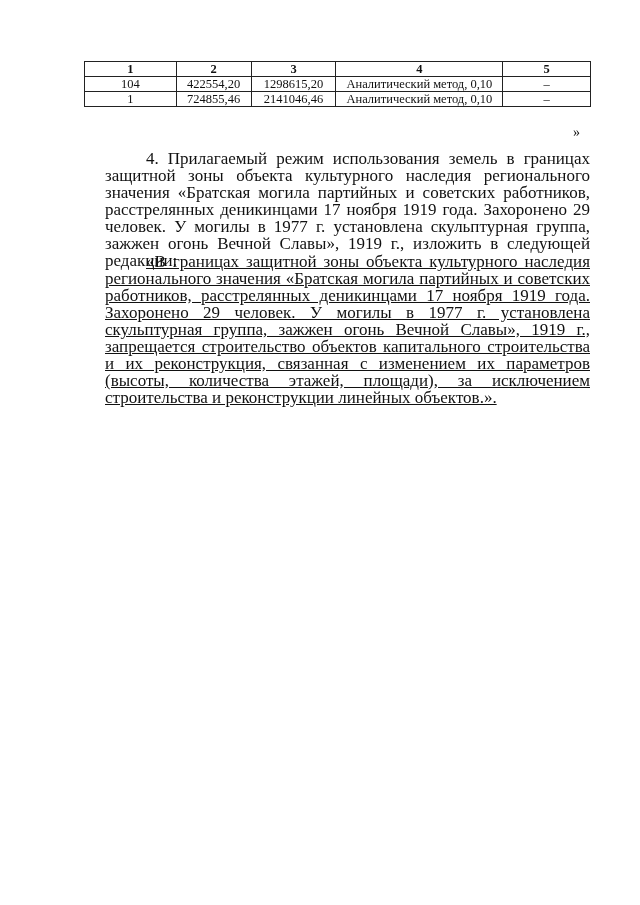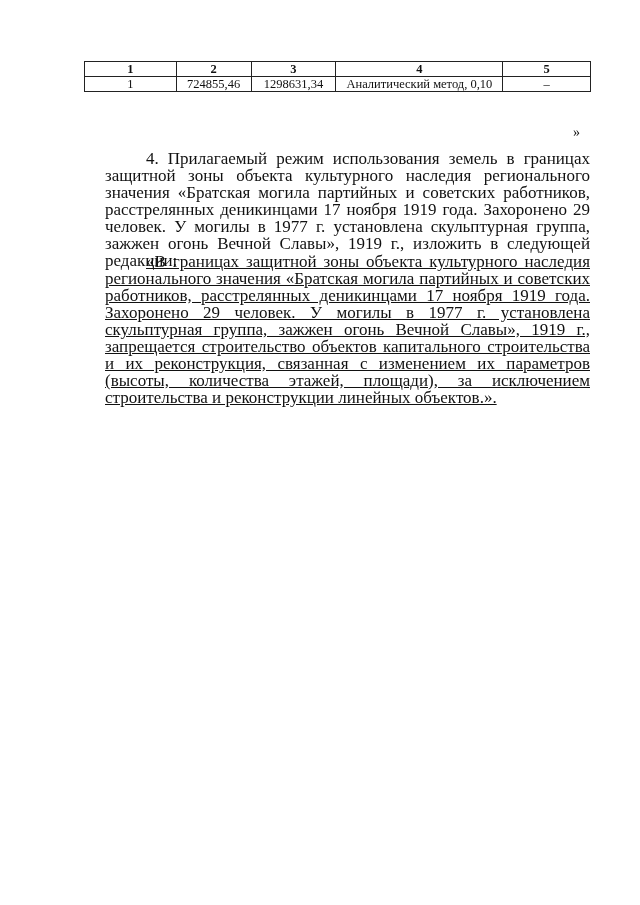--- a/index.html
+++ b/index.html
@@ -36,23 +36,30 @@
       <tr>
         <th>1</th>
         <th>2</th>
         <th>3</th>
         <th>4</th>
         <th>5</th>
       </tr>
     </thead>
     <tbody>
       <tr>
+        <td>104</td>
+        <td>422554,20</td>
+        <td>1298615,20</td>
+        <td>Аналитический метод, 0,10</td>
+        <td>–</td>
+      </tr>
+      <tr>
         <td>1</td>
         <td>724855,46</td>
-        <td>1298631,34</td>
+        <td>2141046,46</td>
         <td>Аналитический метод, 0,10</td>
         <td>–</td>
       </tr>
     </tbody>
   </table>
 
   <span class="close-quote">»</span>
 
   <p class="para p1">4. Прилагаемый режим использования земель в границах защитной зоны объекта культурного наследия регионального значения «Братская могила партийных и советских работников, расстрелянных деникинцами 17 ноября 1919 года. Захоронено 29 человек. У могилы в 1977 г. установлена скульптурная группа, зажжен огонь Вечной Славы», 1919 г., изложить в следующей редакции:</p>
   <p class="para p2">«В границах защитной зоны объекта культурного наследия регионального значения «Братская могила партийных и советских работников, расстрелянных деникинцами 17 ноября 1919 года. Захоронено 29 человек. У могилы в 1977 г. установлена скульптурная группа, зажжен огонь Вечной Славы», 1919 г., запрещается строительство объектов капитального строительства и их реконструкция, связанная с изменением их параметров (высоты, количества этажей, площади), за исключением строительства и реконструкции линейных объектов.».</p>

